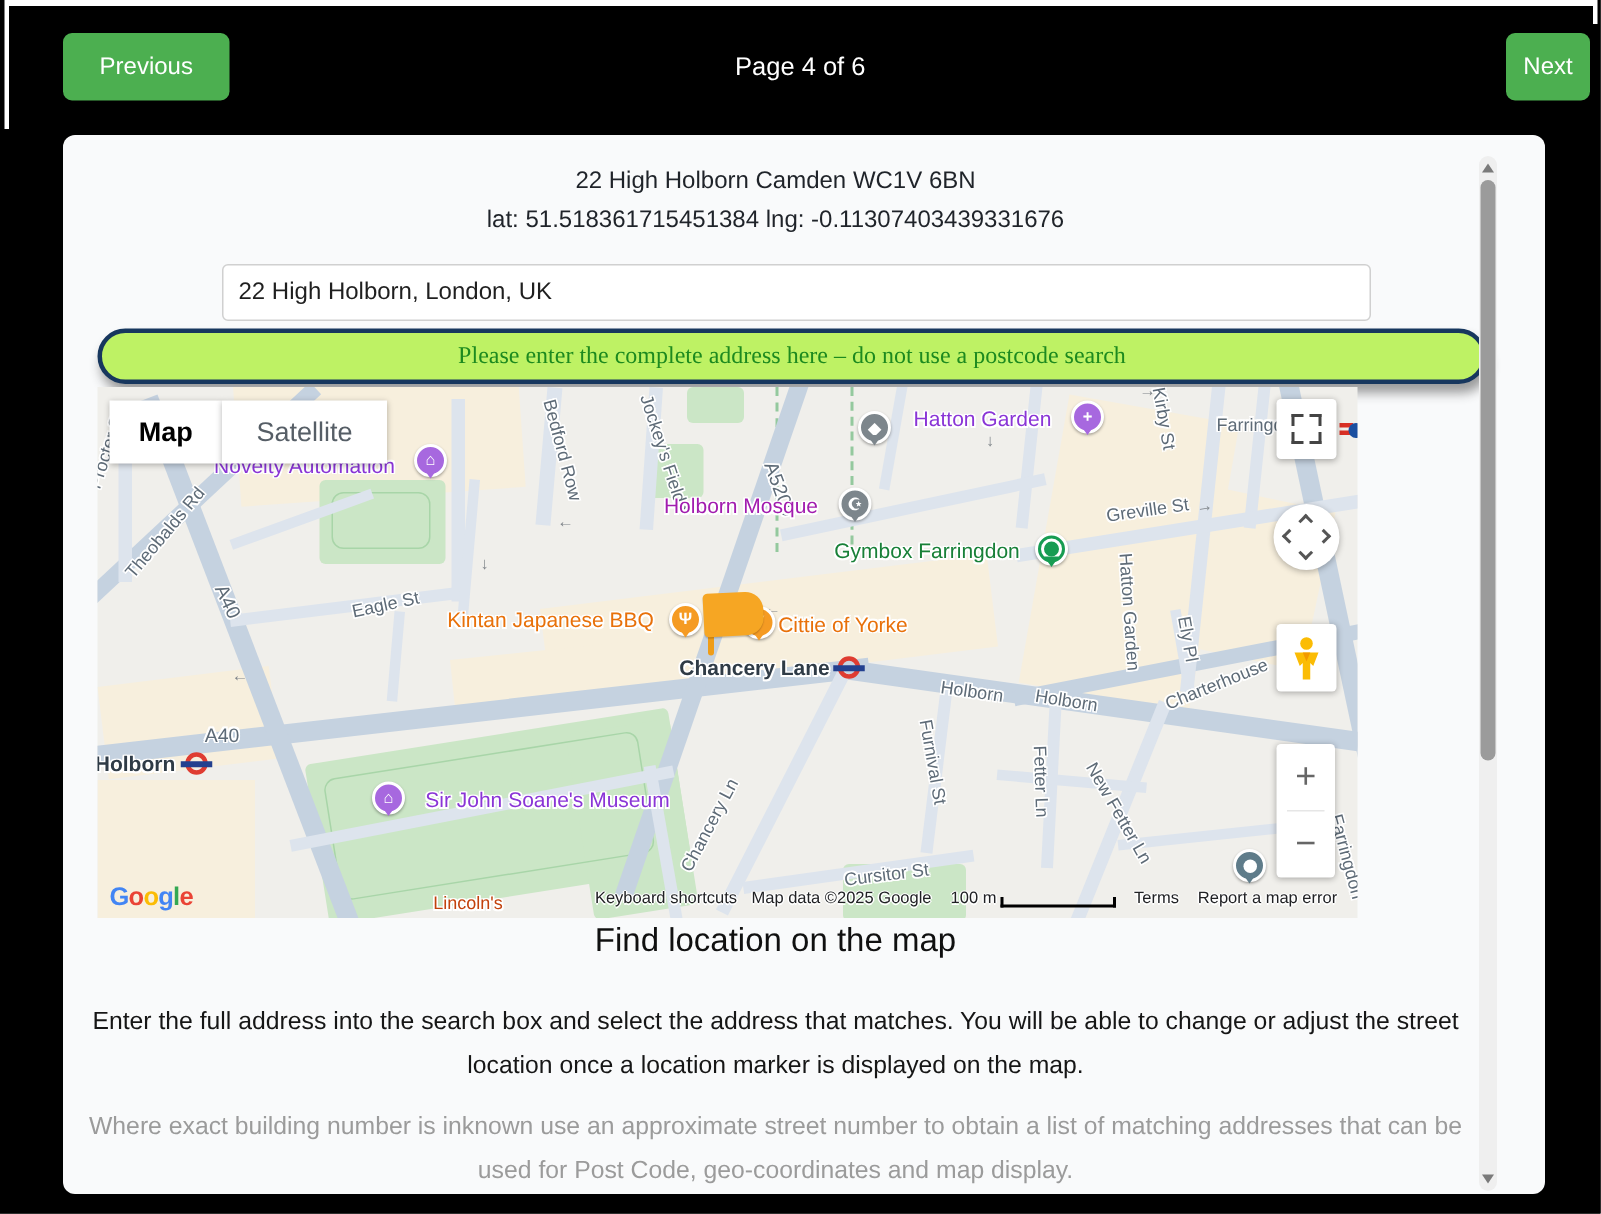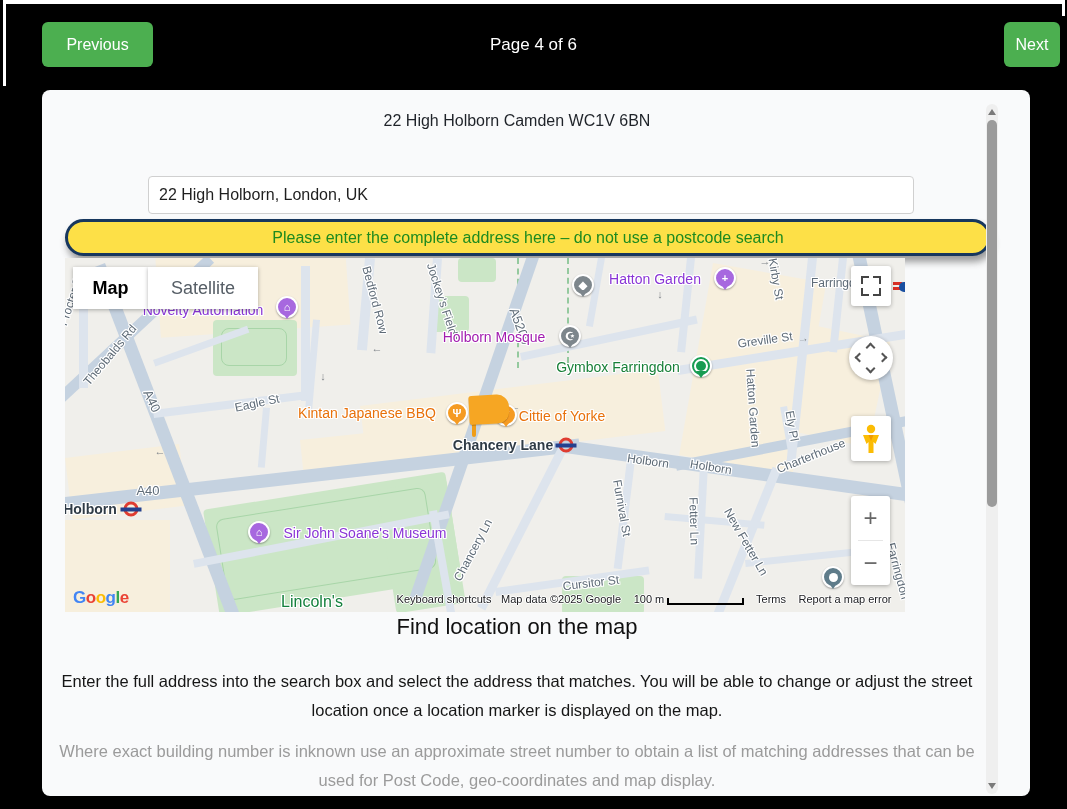--- a/index.html
+++ b/index.html
@@ -19,41 +19,41 @@
   .page-title{position:absolute;left:0;top:35px;width:1067px;text-align:center;color:#fff;
     font-size:17px;}
 
   .card{position:absolute;left:42px;top:90px;width:988px;height:706px;background:#f9fafb;
     border-radius:8px;overflow:hidden;}
   .addr-line{position:absolute;left:0;top:22px;width:950px;text-align:center;font-size:16px;color:#1f2329;}
   .coord-line{position:absolute;left:0;top:48px;width:950px;text-align:center;font-size:16px;color:#1f2329;}
   .search-input{position:absolute;left:106px;top:86px;width:766px;height:38px;background:#fff;
     border:1px solid #d0d0d0;border-radius:4px;font-size:16px;color:#1f1f1f;padding:0 10px;
     font-family:"Liberation Sans",sans-serif;}
-  .notice-pill{position:absolute;left:23px;top:129px;width:926px;height:37px;background:#fde047;
+  .notice-pill{position:absolute;left:23px;top:129px;width:926px;height:37px;background:#bef264;
     border:3px solid #17375e;border-radius:19px;color:#1d8a1f;font-size:16px;text-align:center;
-    line-height:31px;box-shadow:2px 6px 7px rgba(40,40,40,.45);}
+    line-height:31px;box-shadow:2px 6px 7px rgba(40,40,40,.45);font-family:Liberation Serif, serif;}
 
   .map{position:absolute;left:23px;top:168px;width:840px;height:354px;background:#f0efeb;overflow:hidden;}
   .rd{position:absolute;transform-origin:0 0;}
   .rd.m{background:#c5d2e0;}
   .rd.n{background:#dde4ed;}
   .beige{position:absolute;background:#f7efdd;transform-origin:0 0;}
   .park{position:absolute;background:#cbe6c6;border-radius:4px;transform-origin:0 0;}
   .park-line{position:absolute;border:1.5px solid #a8d5a8;border-radius:8px;transform-origin:0 0;background:transparent;}
   .dashv{position:absolute;border-left:2px dashed #94c99e;width:0;}
   .ml{position:absolute;white-space:nowrap;font-size:12px;color:#5e6b77;
     text-shadow:1px 0 0 #fff,-1px 0 0 #fff,0 1px 0 #fff,0 -1px 0 #fff,1px 1px 0 #fff,-1px -1px 0 #fff,1px -1px 0 #fff,-1px 1px 0 #fff;}
   .ml.st{color:#5e6b77;}
   .ml.sta{color:#2f3b46;font-size:14px;font-weight:bold;}
   .ml.pd{color:#a21caf;font-size:14px;}
   .ml.pp{color:#8a35d6;font-size:14px;}
   .ml.pg{color:#188038;font-size:14px;}
   .ml.po{color:#e8710a;font-size:14px;}
-  .ml.pk{color:#15803d;font-size:16px;padding-left:16px;}
+  .ml.pk{color:#c2410c;font-size:12px;padding-left:16px;}
   .arr{position:absolute;color:#80868b;font-size:11px;transform:translate(-50%,-50%);}
   .pin{position:absolute;width:22px;height:22px;border-radius:50%;border:2px solid #fff;
     transform:translate(-50%,-50%);display:flex;align-items:center;justify-content:center;
     color:#fff;font-size:11px;font-weight:bold;box-shadow:0 1px 2px rgba(0,0,0,.35);z-index:4;}
   .pin::after{content:'';position:absolute;bottom:-8px;left:50%;transform:translateX(-50%);
     border:5px solid transparent;border-top:7px solid var(--c);}
   .pin.ring::before{content:'';width:10px;height:10px;border:2.5px solid #fff;border-radius:50%;}
   .pin.dot::before{content:'';width:9px;height:9px;background:#fff;border-radius:50%;}
   .roundel{position:absolute;width:15px;height:15px;transform:translate(-50%,-50%);z-index:4;}
   .roundel .ring{position:absolute;left:0;top:0;width:15px;height:15px;border:3px solid #df3c31;
@@ -115,20 +115,21 @@
   <div class="sliver sliver-top"></div>
   <div class="sliver sliver-left"></div>
   <div class="sliver sliver-right"></div>
 
   <button class="btn-green btn-prev">Previous</button>
   <div class="page-title">Page 4 of 6</div>
   <button class="btn-green btn-next">Next</button>
 
   <div class="card">
     <div class="addr-line">22 High Holborn Camden WC1V 6BN</div>
+    <div class="coord-line">lat: 51.518361715451384 lng: -0.11307403439331676</div>
     <input class="search-input" type="text" value="22 High Holborn, London, UK" style="">
     <div class="notice-pill">Please enter the complete address here – do not use a postcode search</div>
 
     <div class="map" id="map">
 
       <div id="map-gefree">
           <div class="beige" style="left: 90px; top: -5px; width: 190px; height: 85px; transform: rotate(-4deg); position: absolute;"></div>
           <div class="beige" style="left: 295px; top: 148px; width: 300px; height: 62px; transform: rotate(-7deg); position: absolute;"></div>
           <div class="beige" style="left: 648px; top: 5px; width: 115px; height: 195px; transform: rotate(10deg); position: absolute;"></div>
           <div class="beige" style="left: 0px; top: 200px; width: 115px; height: 62px; transform: rotate(-7deg); position: absolute;"></div>

